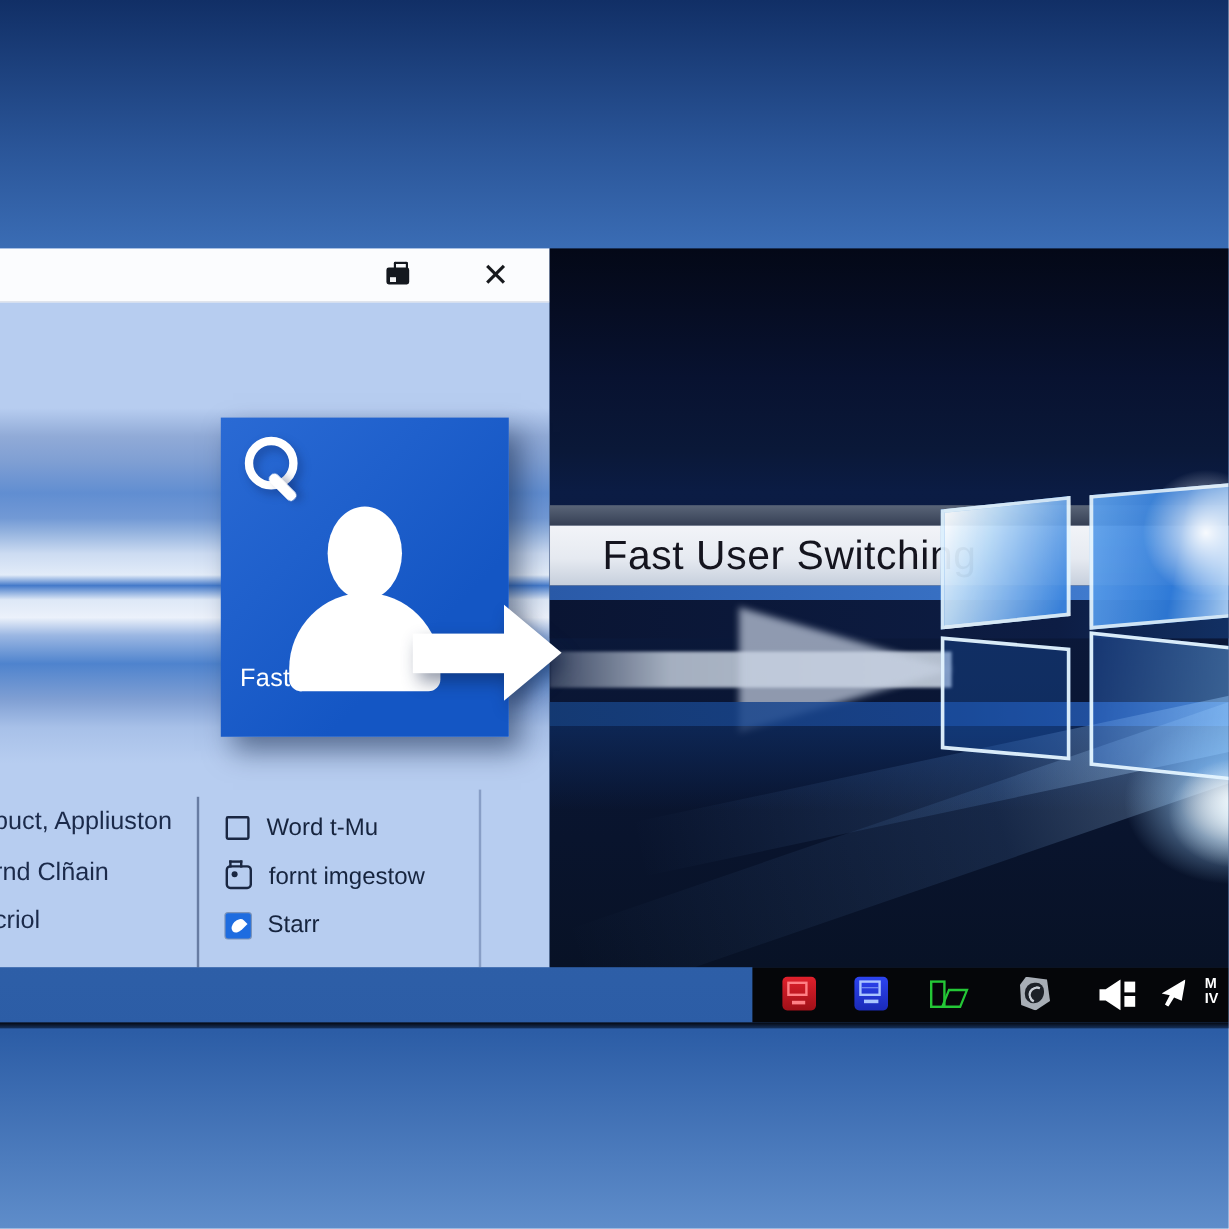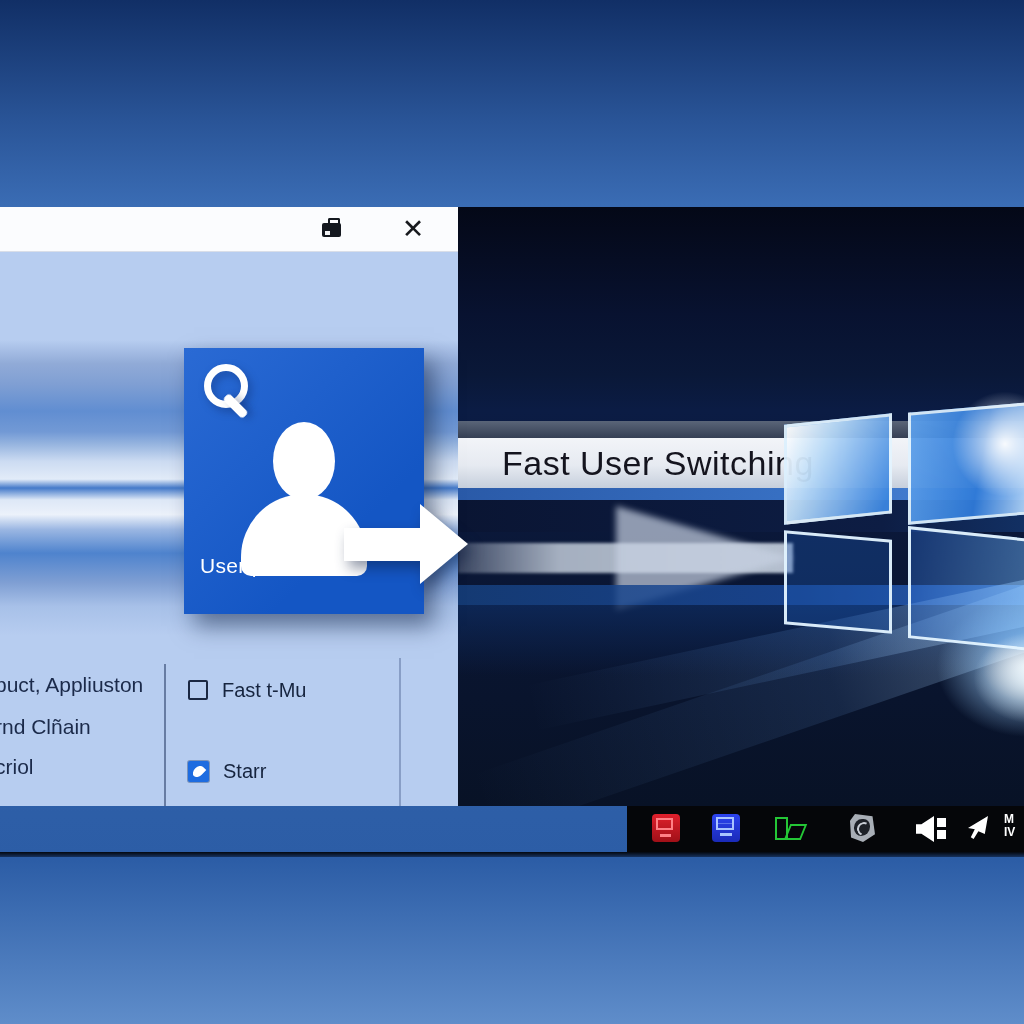--- a/index.html
+++ b/index.html
@@ -162,21 +162,25 @@
         <div class="abs streaks"></div>
 
         <div class="abs menu-item mi-0">puct, Appliuston</div>
         <div class="abs menu-item mi-1">rnd Clñain</div>
         <div class="abs menu-item mi-2">criol</div>
 
         <div class="abs divider-1"></div>
 
         <div class="abs opt-row or-0">
           <span class="cb-empty"></span>
-          <span>Fast t-Mu</span>
+          <span>Word t-Mu</span>
+        </div>
+        <div class="abs opt-row or-1">
+          <span class="cam"></span>
+          <span>fornt imgestow</span>
         </div>
         <div class="abs opt-row or-2">
           <span class="cb-filled"></span>
           <span>Starr</span>
         </div>
 
         <div class="abs divider-2"></div>
 
       </div>
     </div>
@@ -204,21 +208,21 @@
         <div class="abs glow-tr"></div>
         <div class="abs glow-b"></div>
       </div>
     </div>
 
     <div class="abs tile">
       <div class="abs mag-ring"></div>
       <div class="abs mag-handle"></div>
       <div class="abs head"></div>
       <div class="abs torso"></div>
-      <div class="abs tile-label">User procusotor</div>
+      <div class="abs tile-label">Fast procusotor</div>
       <div class="abs big-arrow">
         <div class="ba-tail"></div>
         <div class="ba-head"></div>
       </div>
     </div>
 
 
     <div class="abs tb-black">
       <div class="tico ico-red">
         <span class="scr"></span>

